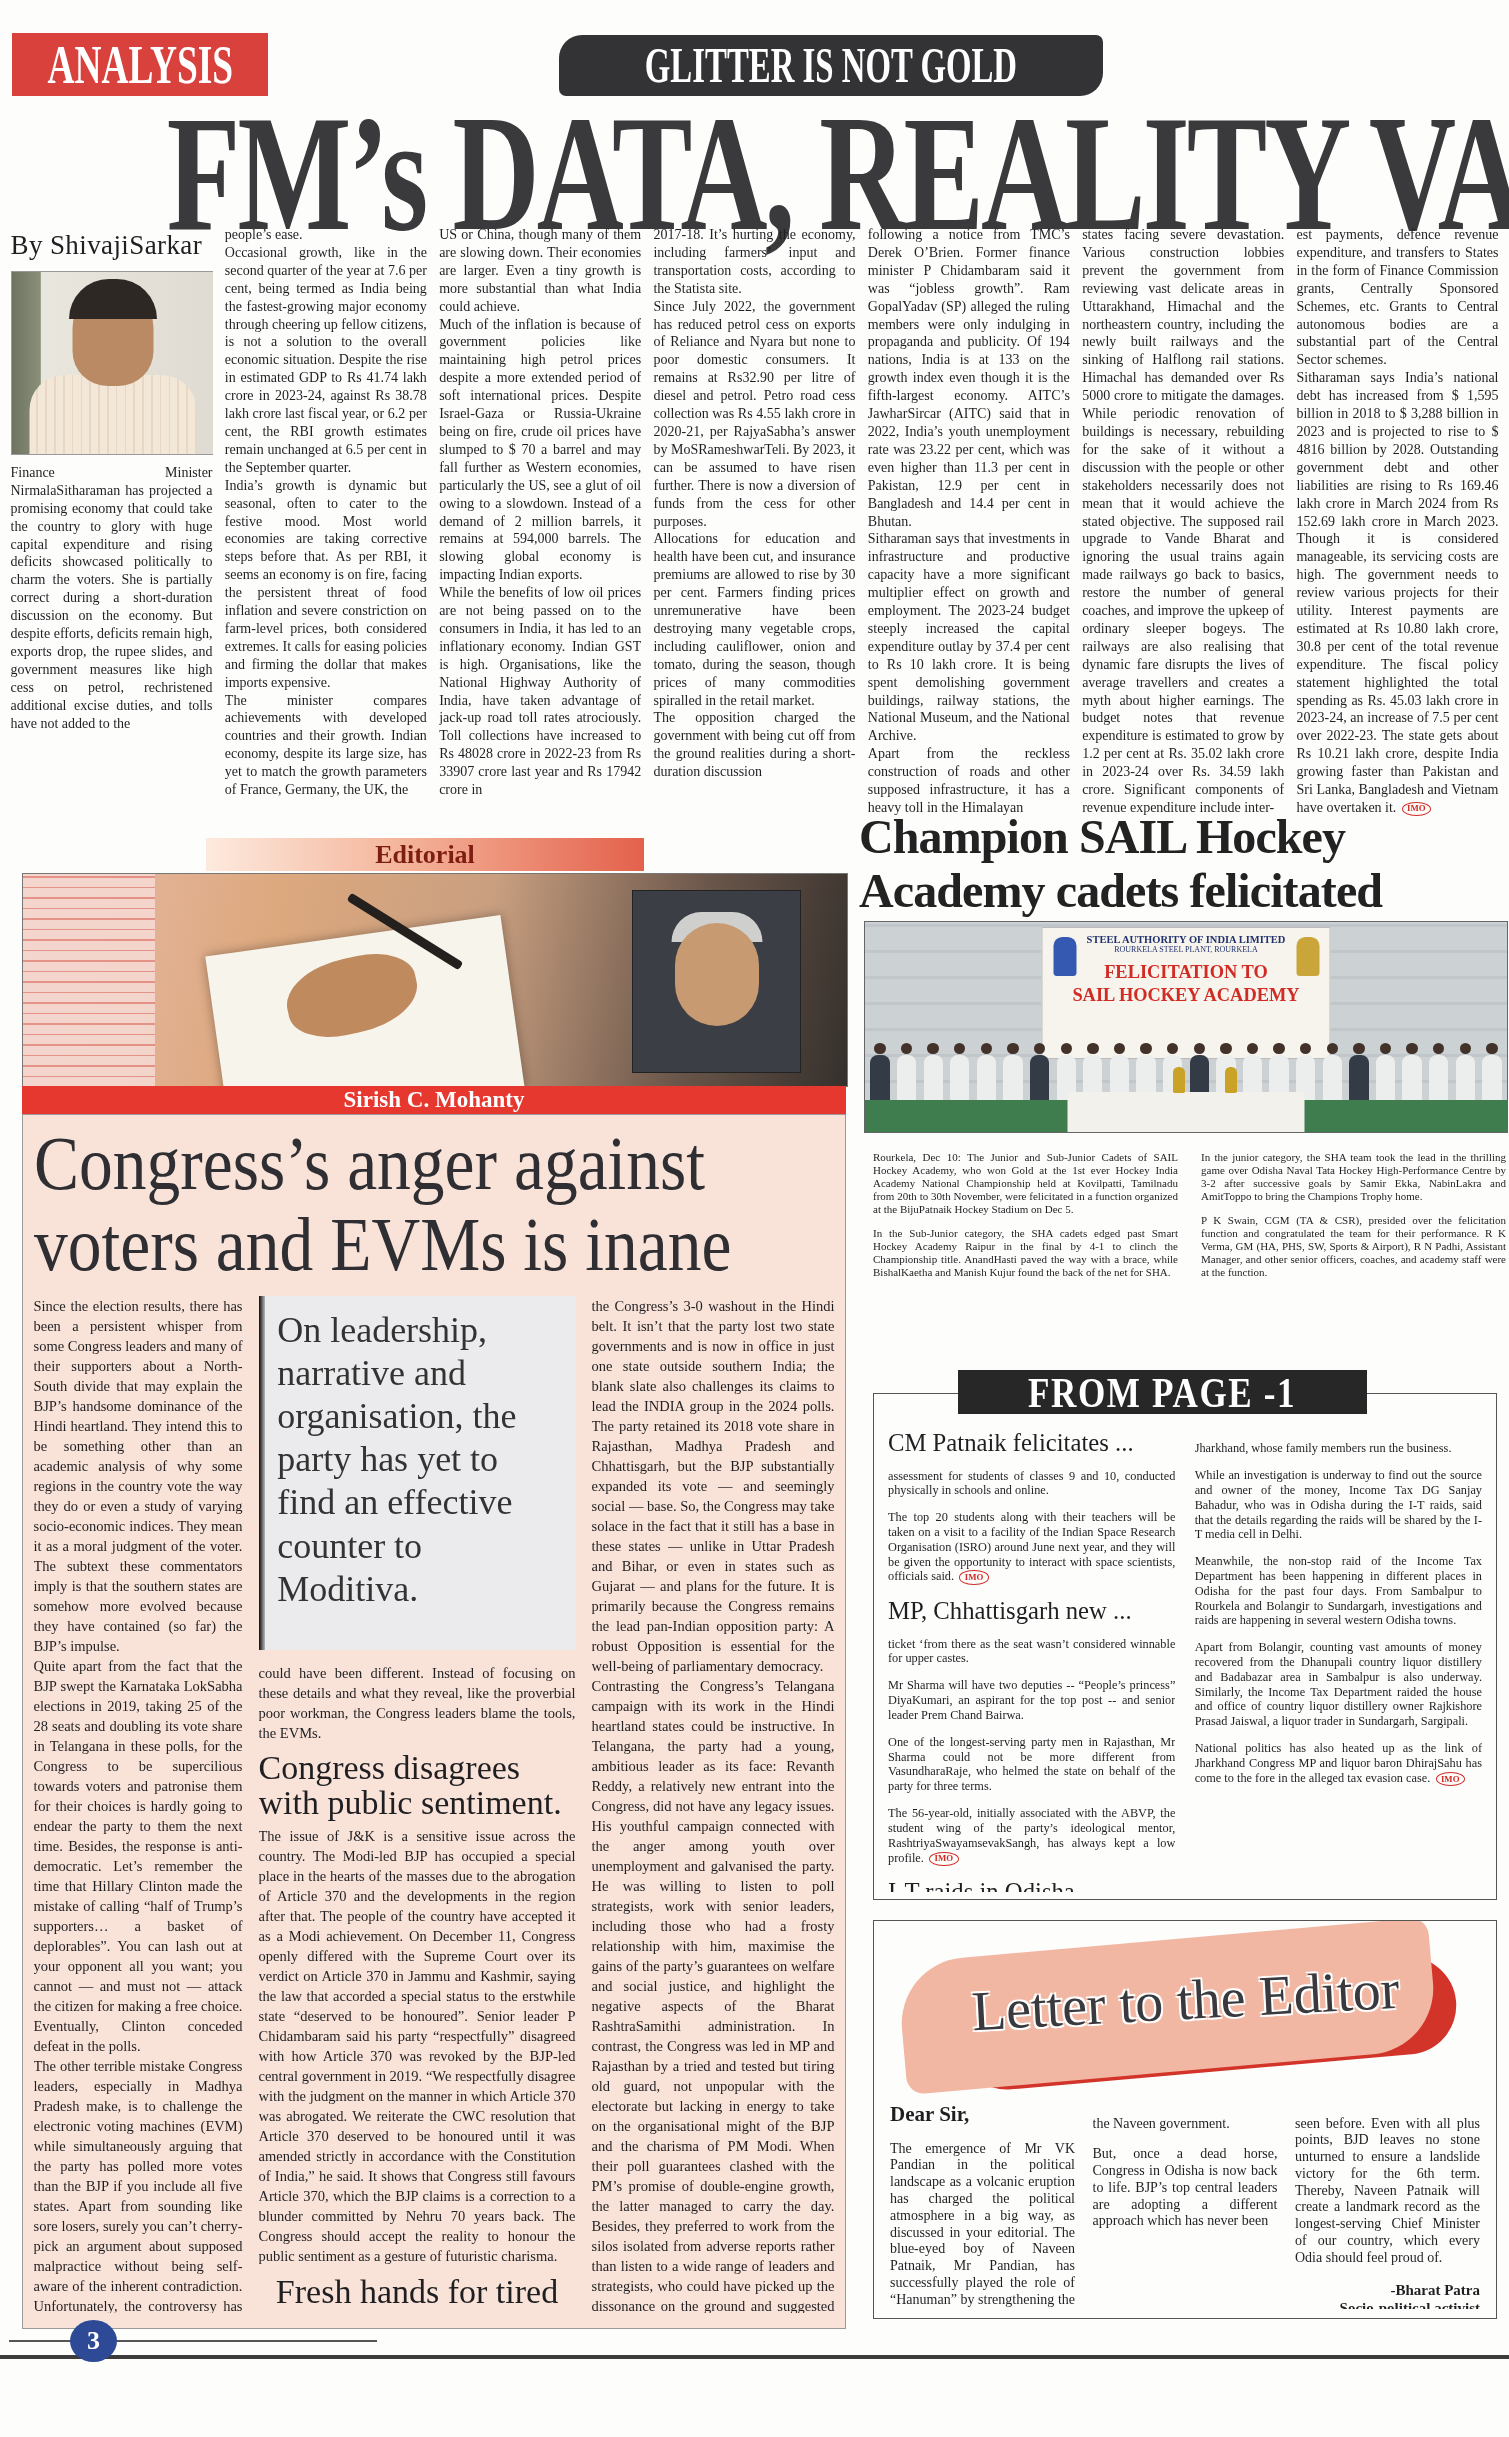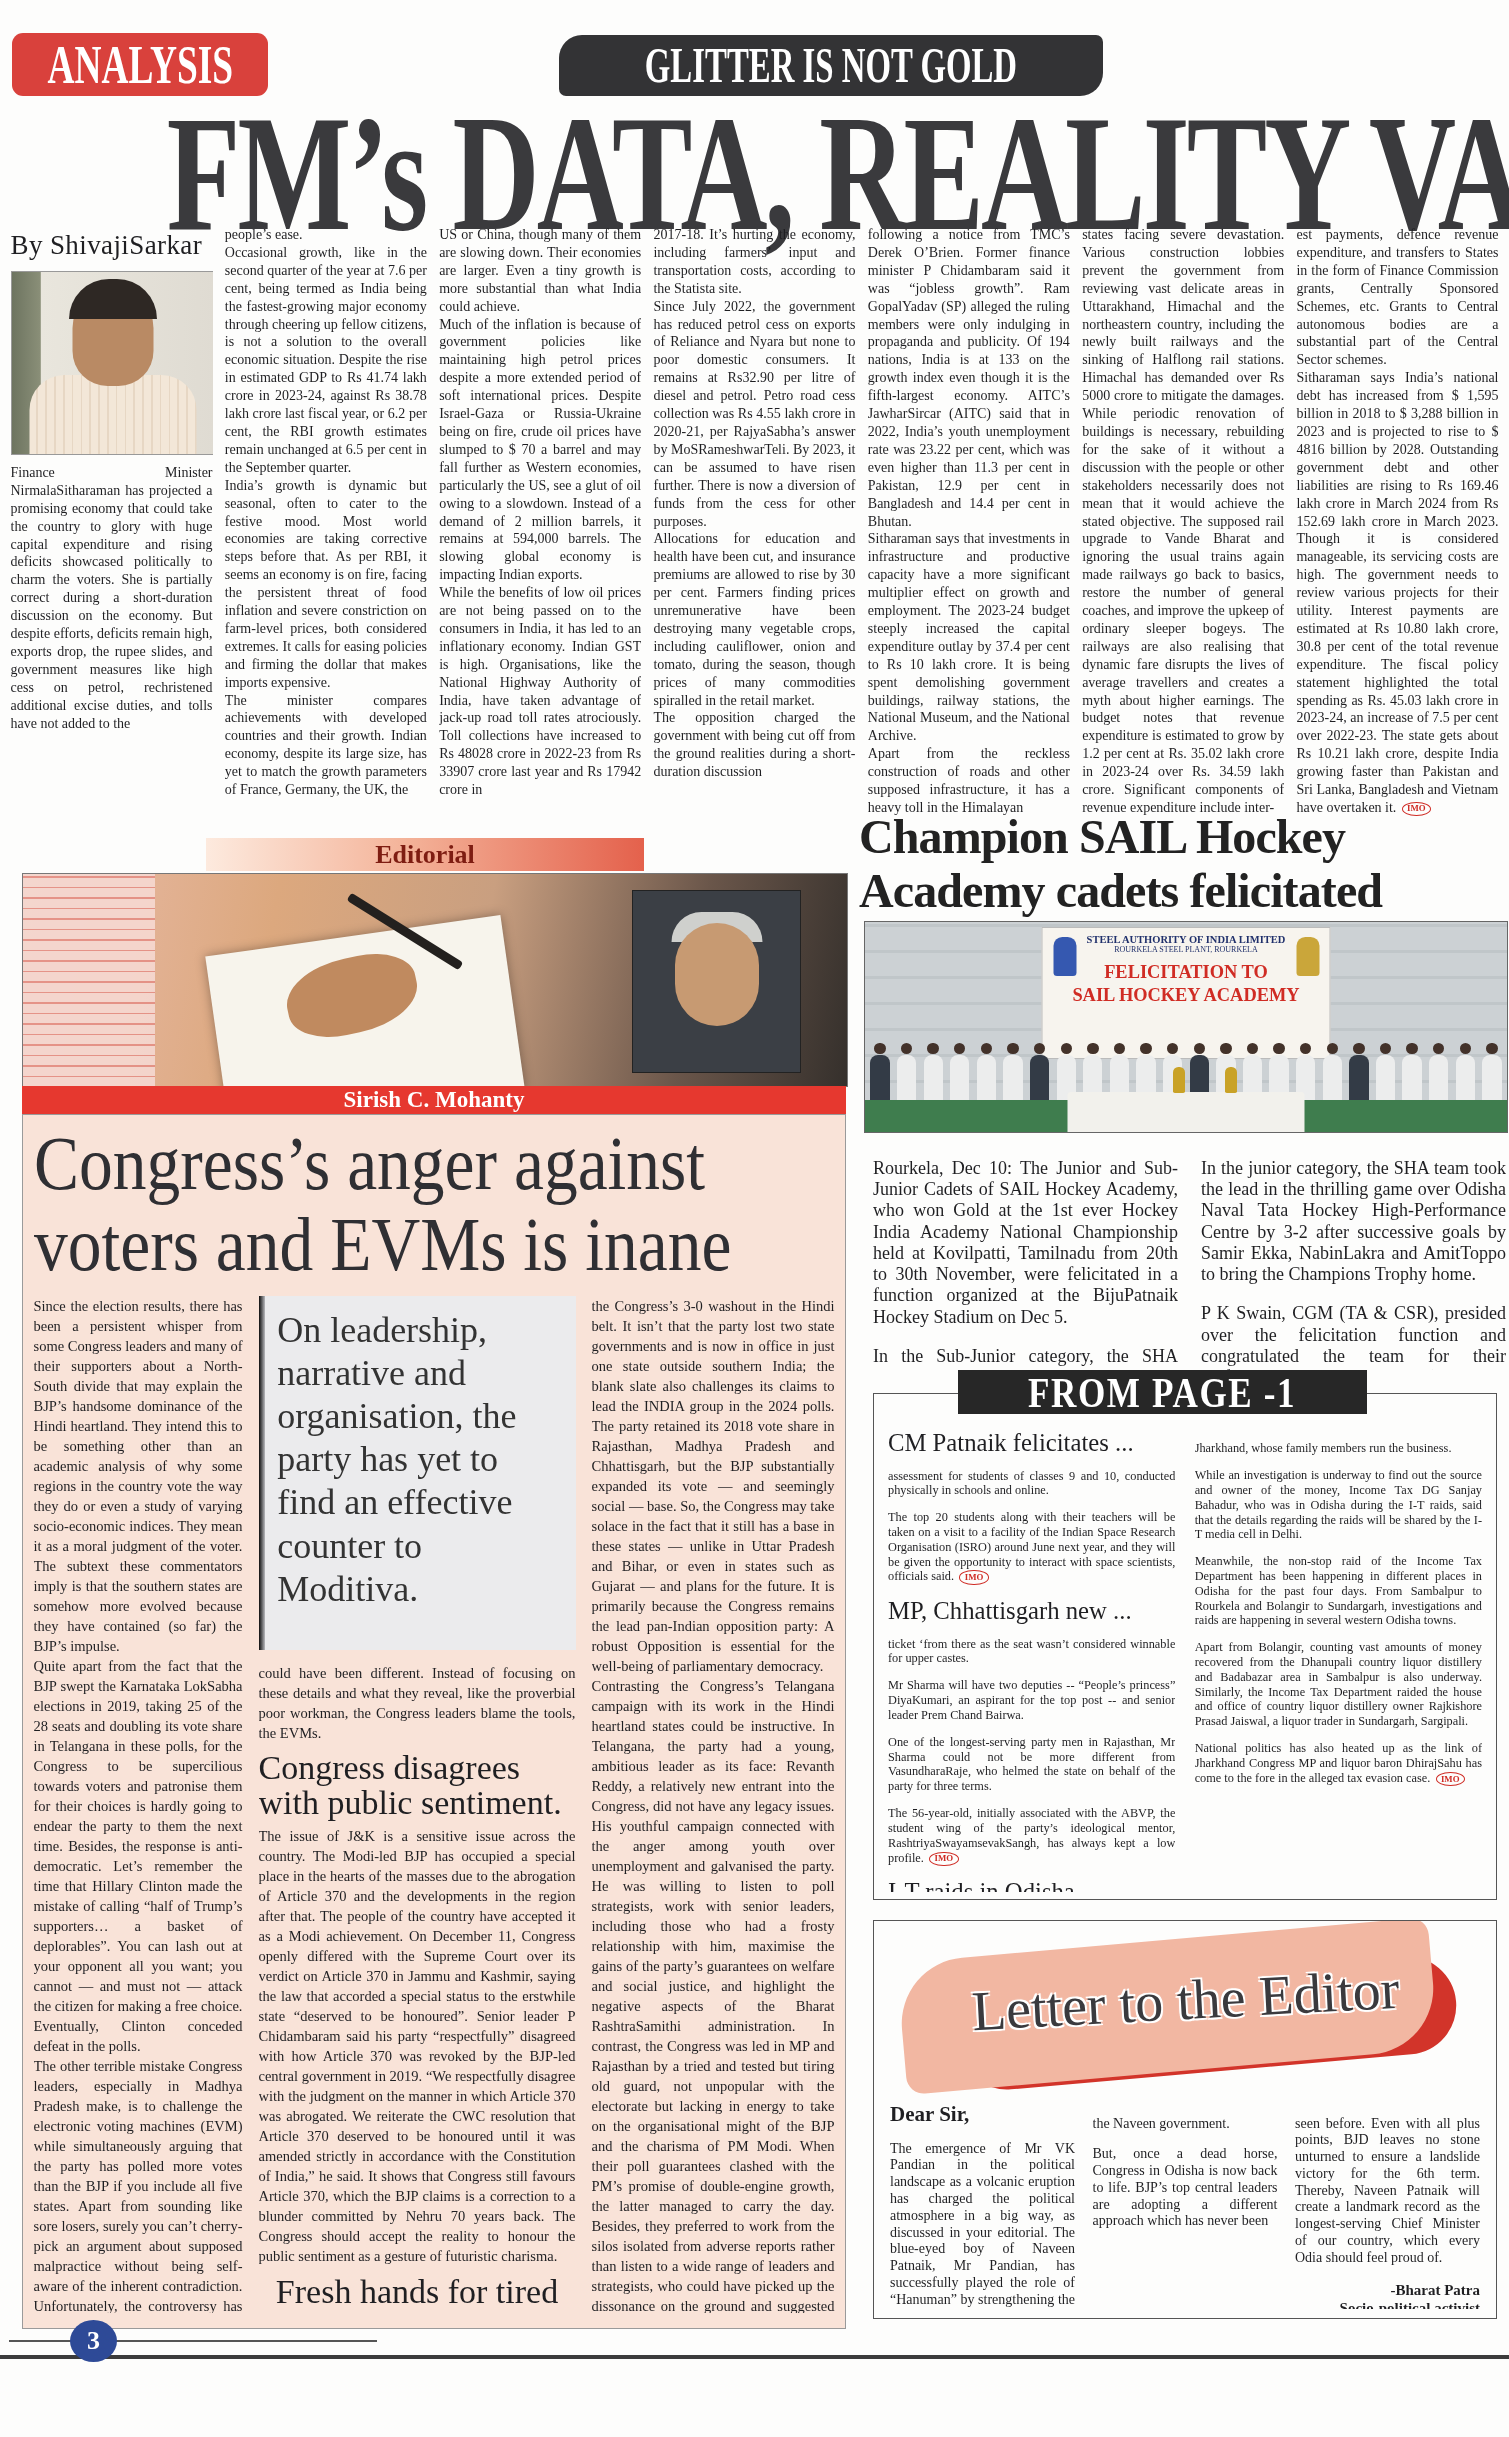--- a/index.html
+++ b/index.html
@@ -1,21 +1,21 @@
 <!DOCTYPE html>
 <html style="font-size:14px"><head>
 <meta charset="utf-8">
 <style>
   html,body{margin:0;padding:0;background:#888;}
   .page{position:relative;width:1509px;height:2438px;background:#fdfdfc;margin:0 auto;
         font-family:"Liberation Serif","DejaVu Serif",serif;color:#1f1f22;overflow:hidden;}
   .abs{position:absolute;}
   
   .analysis-box{left:12.3px;top:33px;width:256px;height:63px;background:#d9413c;color:#fff;
-    display:flex;align-items:center;justify-content:center;border-radius:11px;}
+    display:flex;align-items:center;justify-content:center;}
   .analysis-box span{font-size:44px;font-weight:bold;display:inline-block;transform:scale(.85,1.25);}
   .kicker-box{left:559px;top:35px;width:544px;height:61px;background:#333335;color:#fff;
     border-radius:23px 7px 23px 7px;display:flex;align-items:center;justify-content:center;}
   .kicker-box span{font-size:40px;font-weight:bold;display:inline-block;transform:scale(.82,1.25);white-space:nowrap;}
   .main-headline{left:0;top:91px;width:1509px;height:133px;text-align:center;color:#3a3a3d;line-height:1;}
   .main-headline span{display:inline-block;font-size:147px;font-weight:bold;letter-spacing:-3.5px;
     transform:scale(.82,1.12);transform-origin:center top;white-space:nowrap;}
   
   .fm-cols{left:10.5px;top:226px;width:1488px;height:609px;display:flex;gap:12.3px;overflow:hidden;}
   .fm-col{flex:1;font-size:14px;line-height:1.28;text-align:justify;overflow:hidden;}
@@ -77,21 +77,21 @@
   .pb-l2{font-size:8px;color:#20306b;margin-bottom:7px;}
   .pb-l3,.pb-l4{font-size:18.4px;font-weight:bold;color:#d02c24;line-height:1.25;}
   .player-icon{position:absolute;top:8.8px;width:23px;height:39px;background:#3558b0;border-radius:8.8px 8.8px 3.5px 3.5px;}
   .player-icon.p1{left:10.5px;} .player-icon.p2{right:10.5px;background:#caa63a;}
   .crowd{position:absolute;left:5.3px;right:5.3px;bottom:26px;display:flex;justify-content:space-between;align-items:flex-end;}
   .person{display:flex;flex-direction:column;align-items:center;}
   .person .head{width:11.4px;height:11.4px;border-radius:50%;background:#43322a;margin-bottom:0.9px;}
   .person .torso{width:19.3px;height:51px;border-radius:8px 8px 0 0;background:#eceded;}
   .person.dark .torso{background:#333b46;}
   .hockey-cols{left:873px;top:1140px;width:633px;height:230px;display:flex;gap:23px;overflow:hidden;}
-  .hockey-col{flex:1;font-size:18px;line-height:1.18;text-align:justify;overflow:hidden;}
+  .hockey-col{flex:1;font-size:11px;line-height:1.18;text-align:justify;overflow:hidden;}
   
   .fp1-banner{left:958px;top:1370px;width:409px;height:44px;background:#272727;color:#fff;z-index:3;
     display:flex;align-items:center;justify-content:center;}
   .fp1-banner span{font-size:39px;font-weight:bold;display:inline-block;transform:scale(.9,1.1);letter-spacing:1.8px;white-space:nowrap;}
   .fp1-box{left:873px;top:1393px;width:624px;height:507px;border:1.8px solid #555;box-sizing:border-box;
     padding:35px 14px 7px;display:flex;gap:19.3px;overflow:hidden;}
   .fp1-col{flex:1;font-size:12.3px;line-height:1.2;text-align:justify;overflow:hidden;}
   .fp1-headline{font-size:26px;line-height:1.05;margin:7px 0 2.6px;white-space:nowrap;transform:scale(.95,1);transform-origin:left center;}
   .fp1-headline:first-child{margin-top:0;}
   

